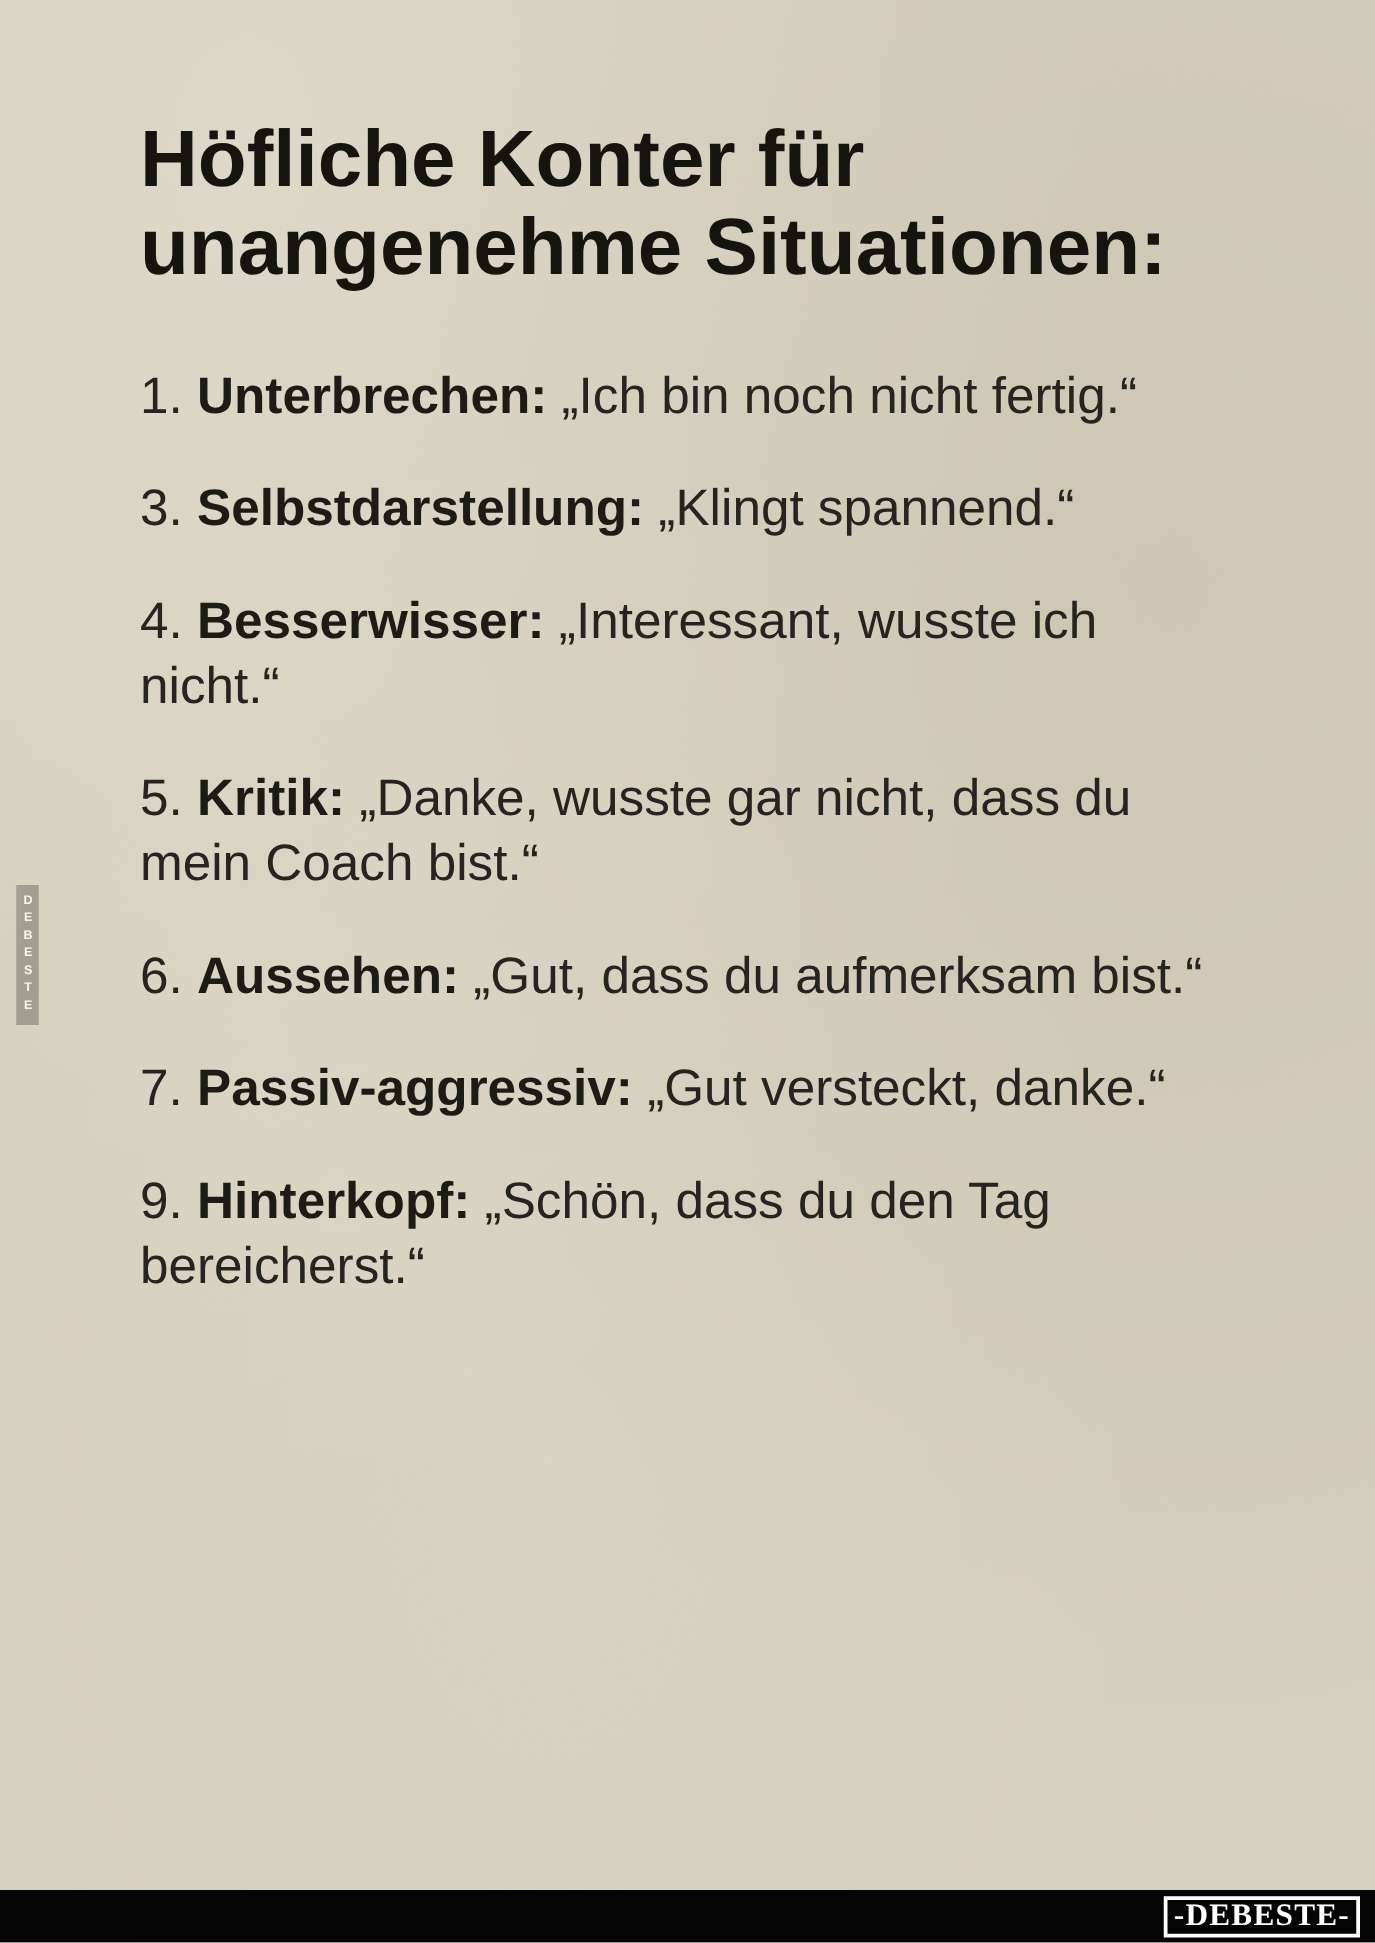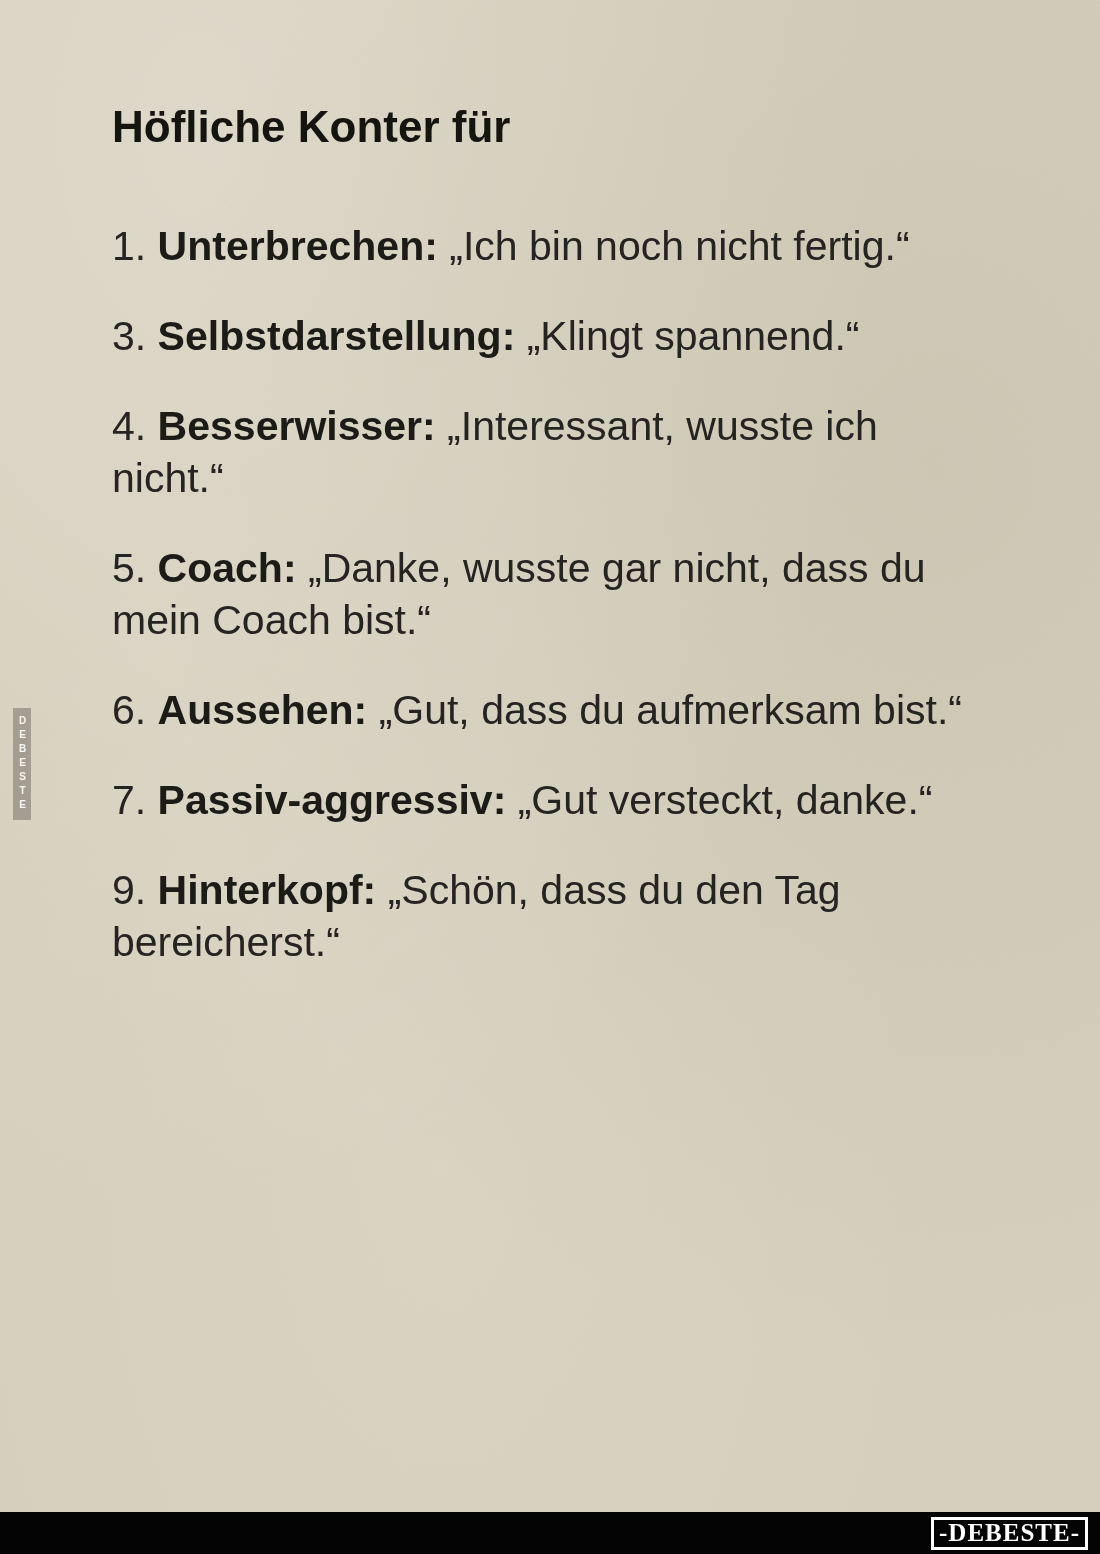--- a/index.html
+++ b/index.html
@@ -29,21 +29,21 @@
   .content {
     position: absolute;
     z-index: 1;
     left: 0;
     top: 0;
     width: 1100px;
     box-sizing: border-box;
     padding: 92px 110px 0 112px;
   }
   .title {
-    font-size: 44px;
+    font-size: 64px;
     line-height: 70px;
     font-weight: 800;
     letter-spacing: 0px;
     color: #15140f;
     margin: 0 0 58px 0;
   }
   .item {
     font-size: 41px;
     line-height: 52px;
     margin: 0 0 38px 0;
@@ -106,27 +106,28 @@
     </filter>
     <rect width="100%" height="100%" filter="url(#paperNoise)"></rect>
   </svg>
 
   <div class="side-watermark">DEBESTE</div>
 
   <div class="content">
 
     <h1 class="title">
       <div>Höfliche Konter für</div>
+      <div>unangenehme Situationen:</div>
     </h1>
 
     <div>
       <p class="item"><span>1.</span> <span class="cat">Unterbrechen:</span> <span>„Ich bin noch nicht fertig.“</span></p>
       <p class="item"><span>3.</span> <span class="cat">Selbstdarstellung:</span> <span>„Klingt spannend.“</span></p>
       <p class="item"><span>4.</span> <span class="cat">Besserwisser:</span> <span>„Interessant, wusste ich nicht.“</span></p>
-      <p class="item"><span>5.</span> <span class="cat">Coach:</span> <span>„Danke, wusste gar nicht, dass du mein Coach bist.“</span></p>
+      <p class="item"><span>5.</span> <span class="cat">Kritik:</span> <span>„Danke, wusste gar nicht, dass du mein Coach bist.“</span></p>
       <p class="item"><span>6.</span> <span class="cat">Aussehen:</span> <span>„Gut, dass du aufmerksam bist.“</span></p>
       <p class="item"><span>7.</span> <span class="cat">Passiv-aggressiv:</span> <span>„Gut versteckt, danke.“</span></p>
       <p class="item"><span>9.</span> <span class="cat">Hinterkopf:</span> <span>„Schön, dass du den Tag bereicherst.“</span></p>
     </div>
 
   </div>
 
   <div class="footer-bar">
     <div class="logo-box">-DEBESTE-</div>
   </div>

